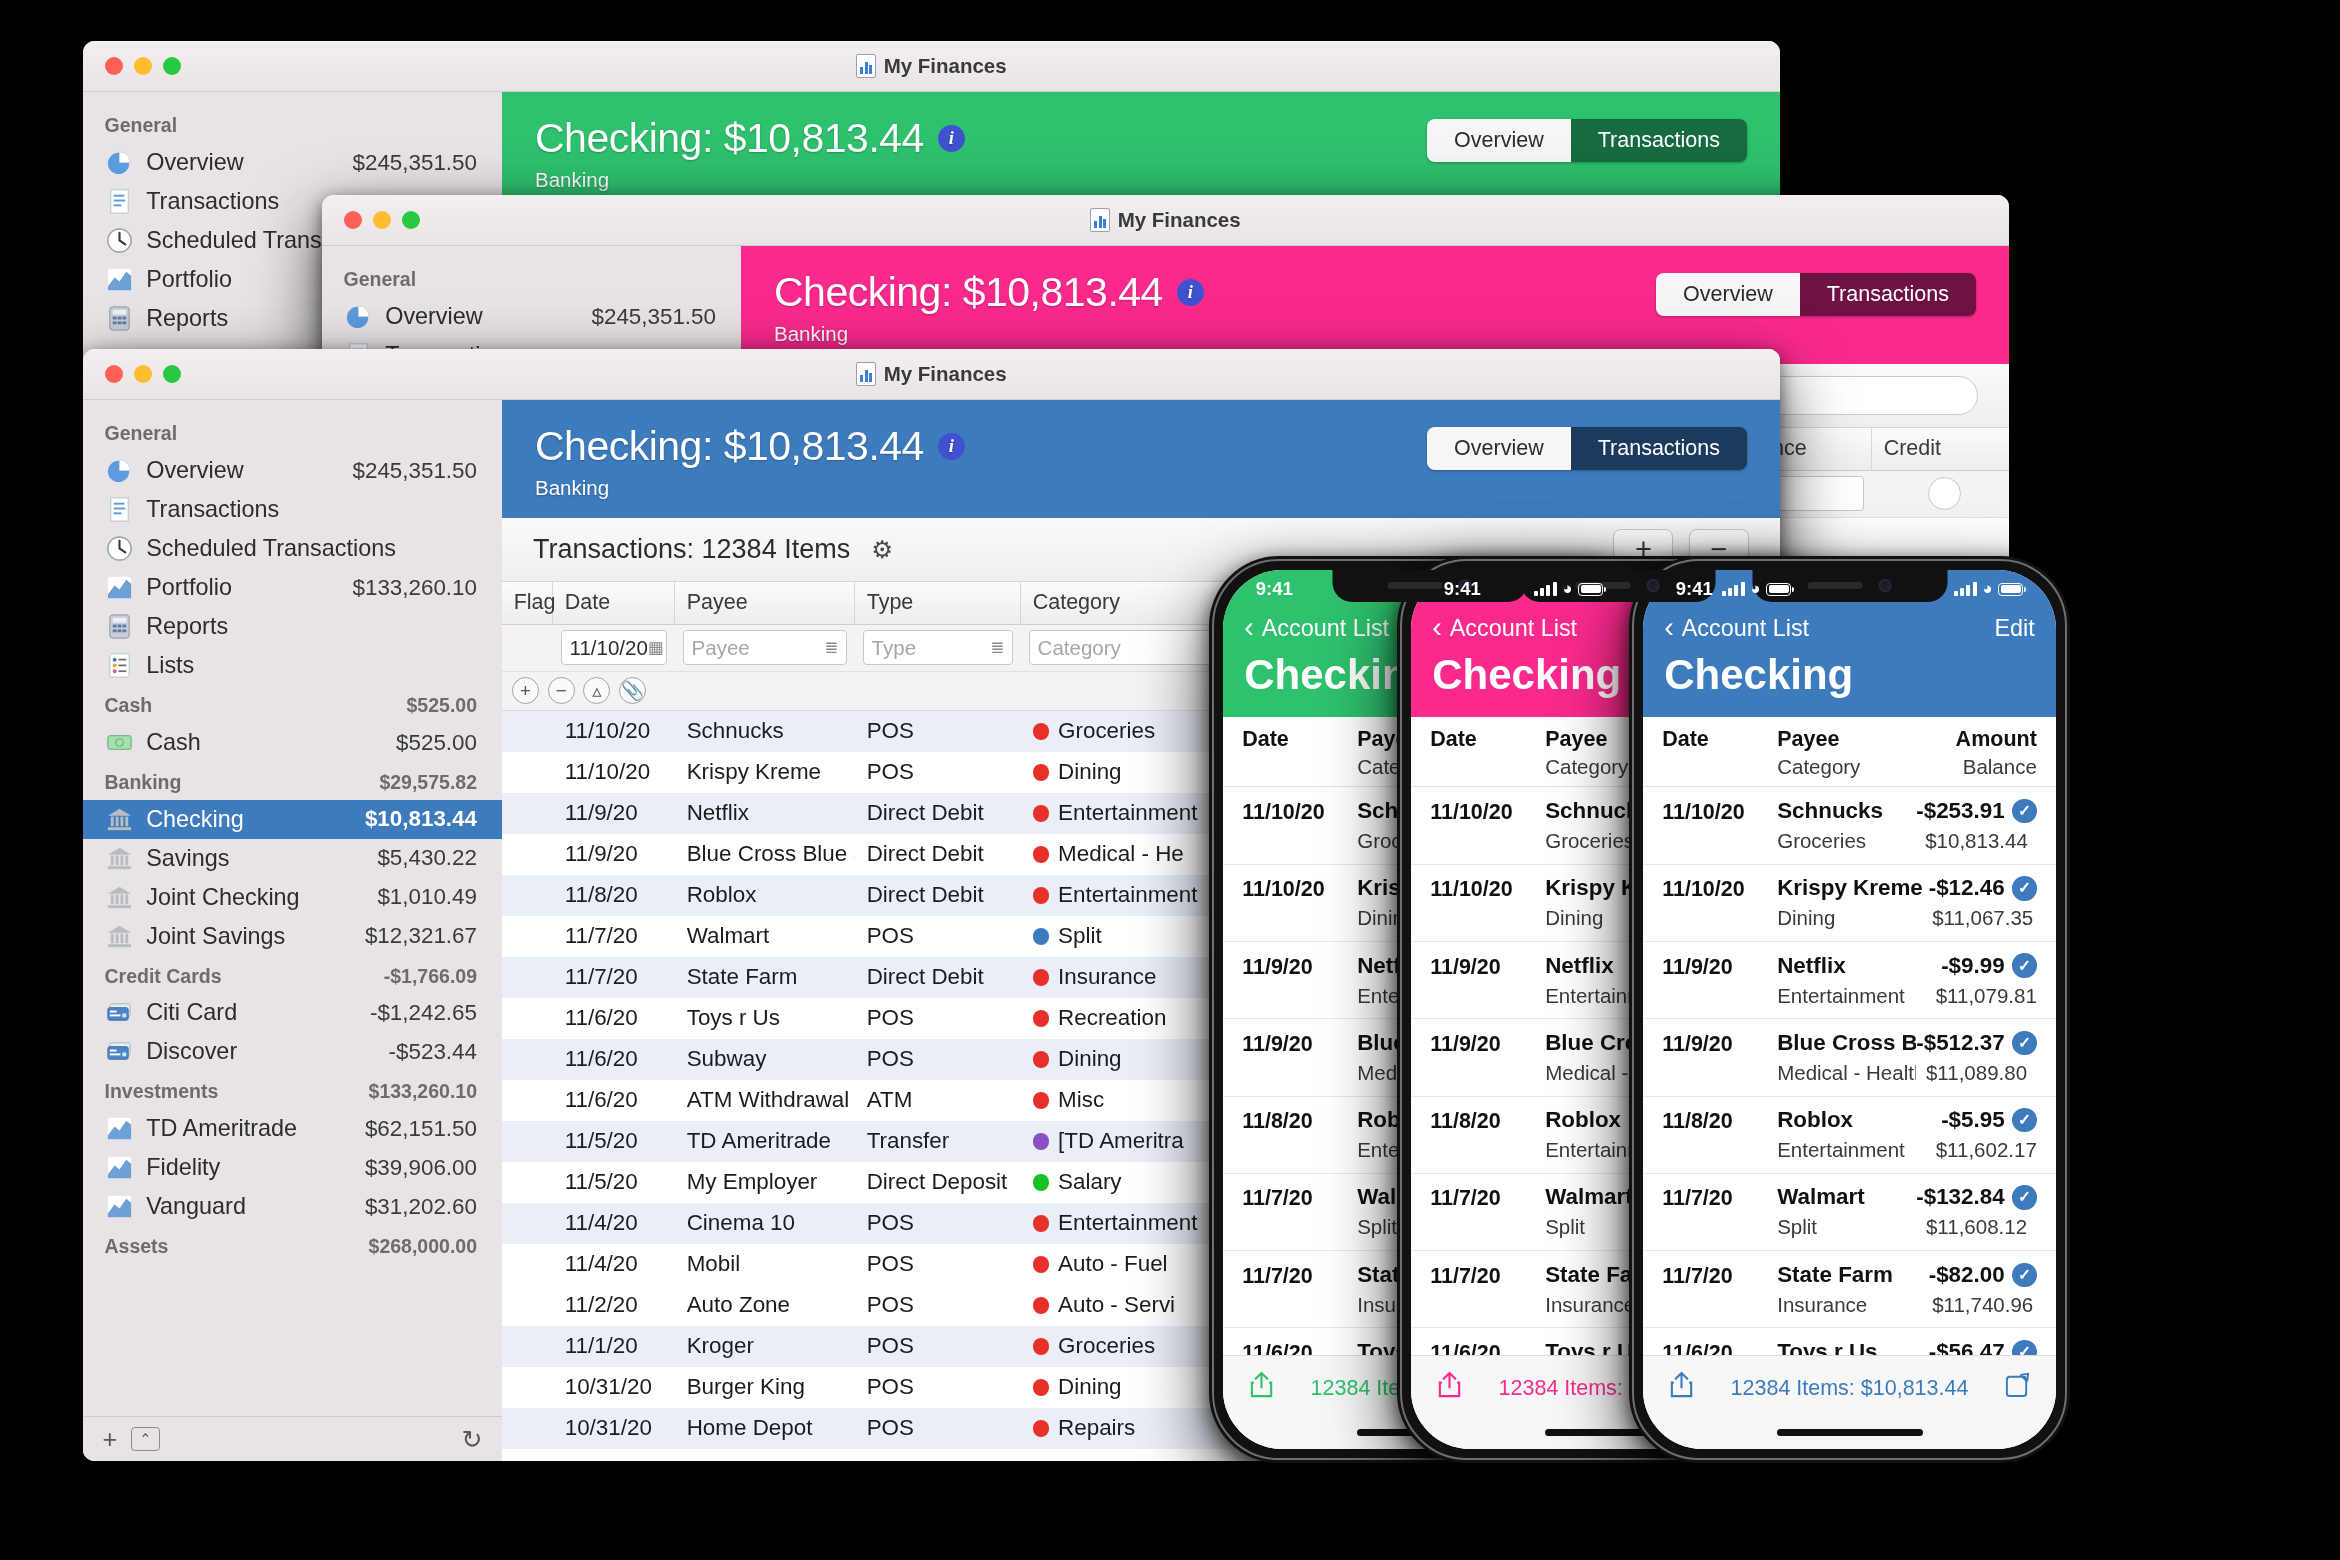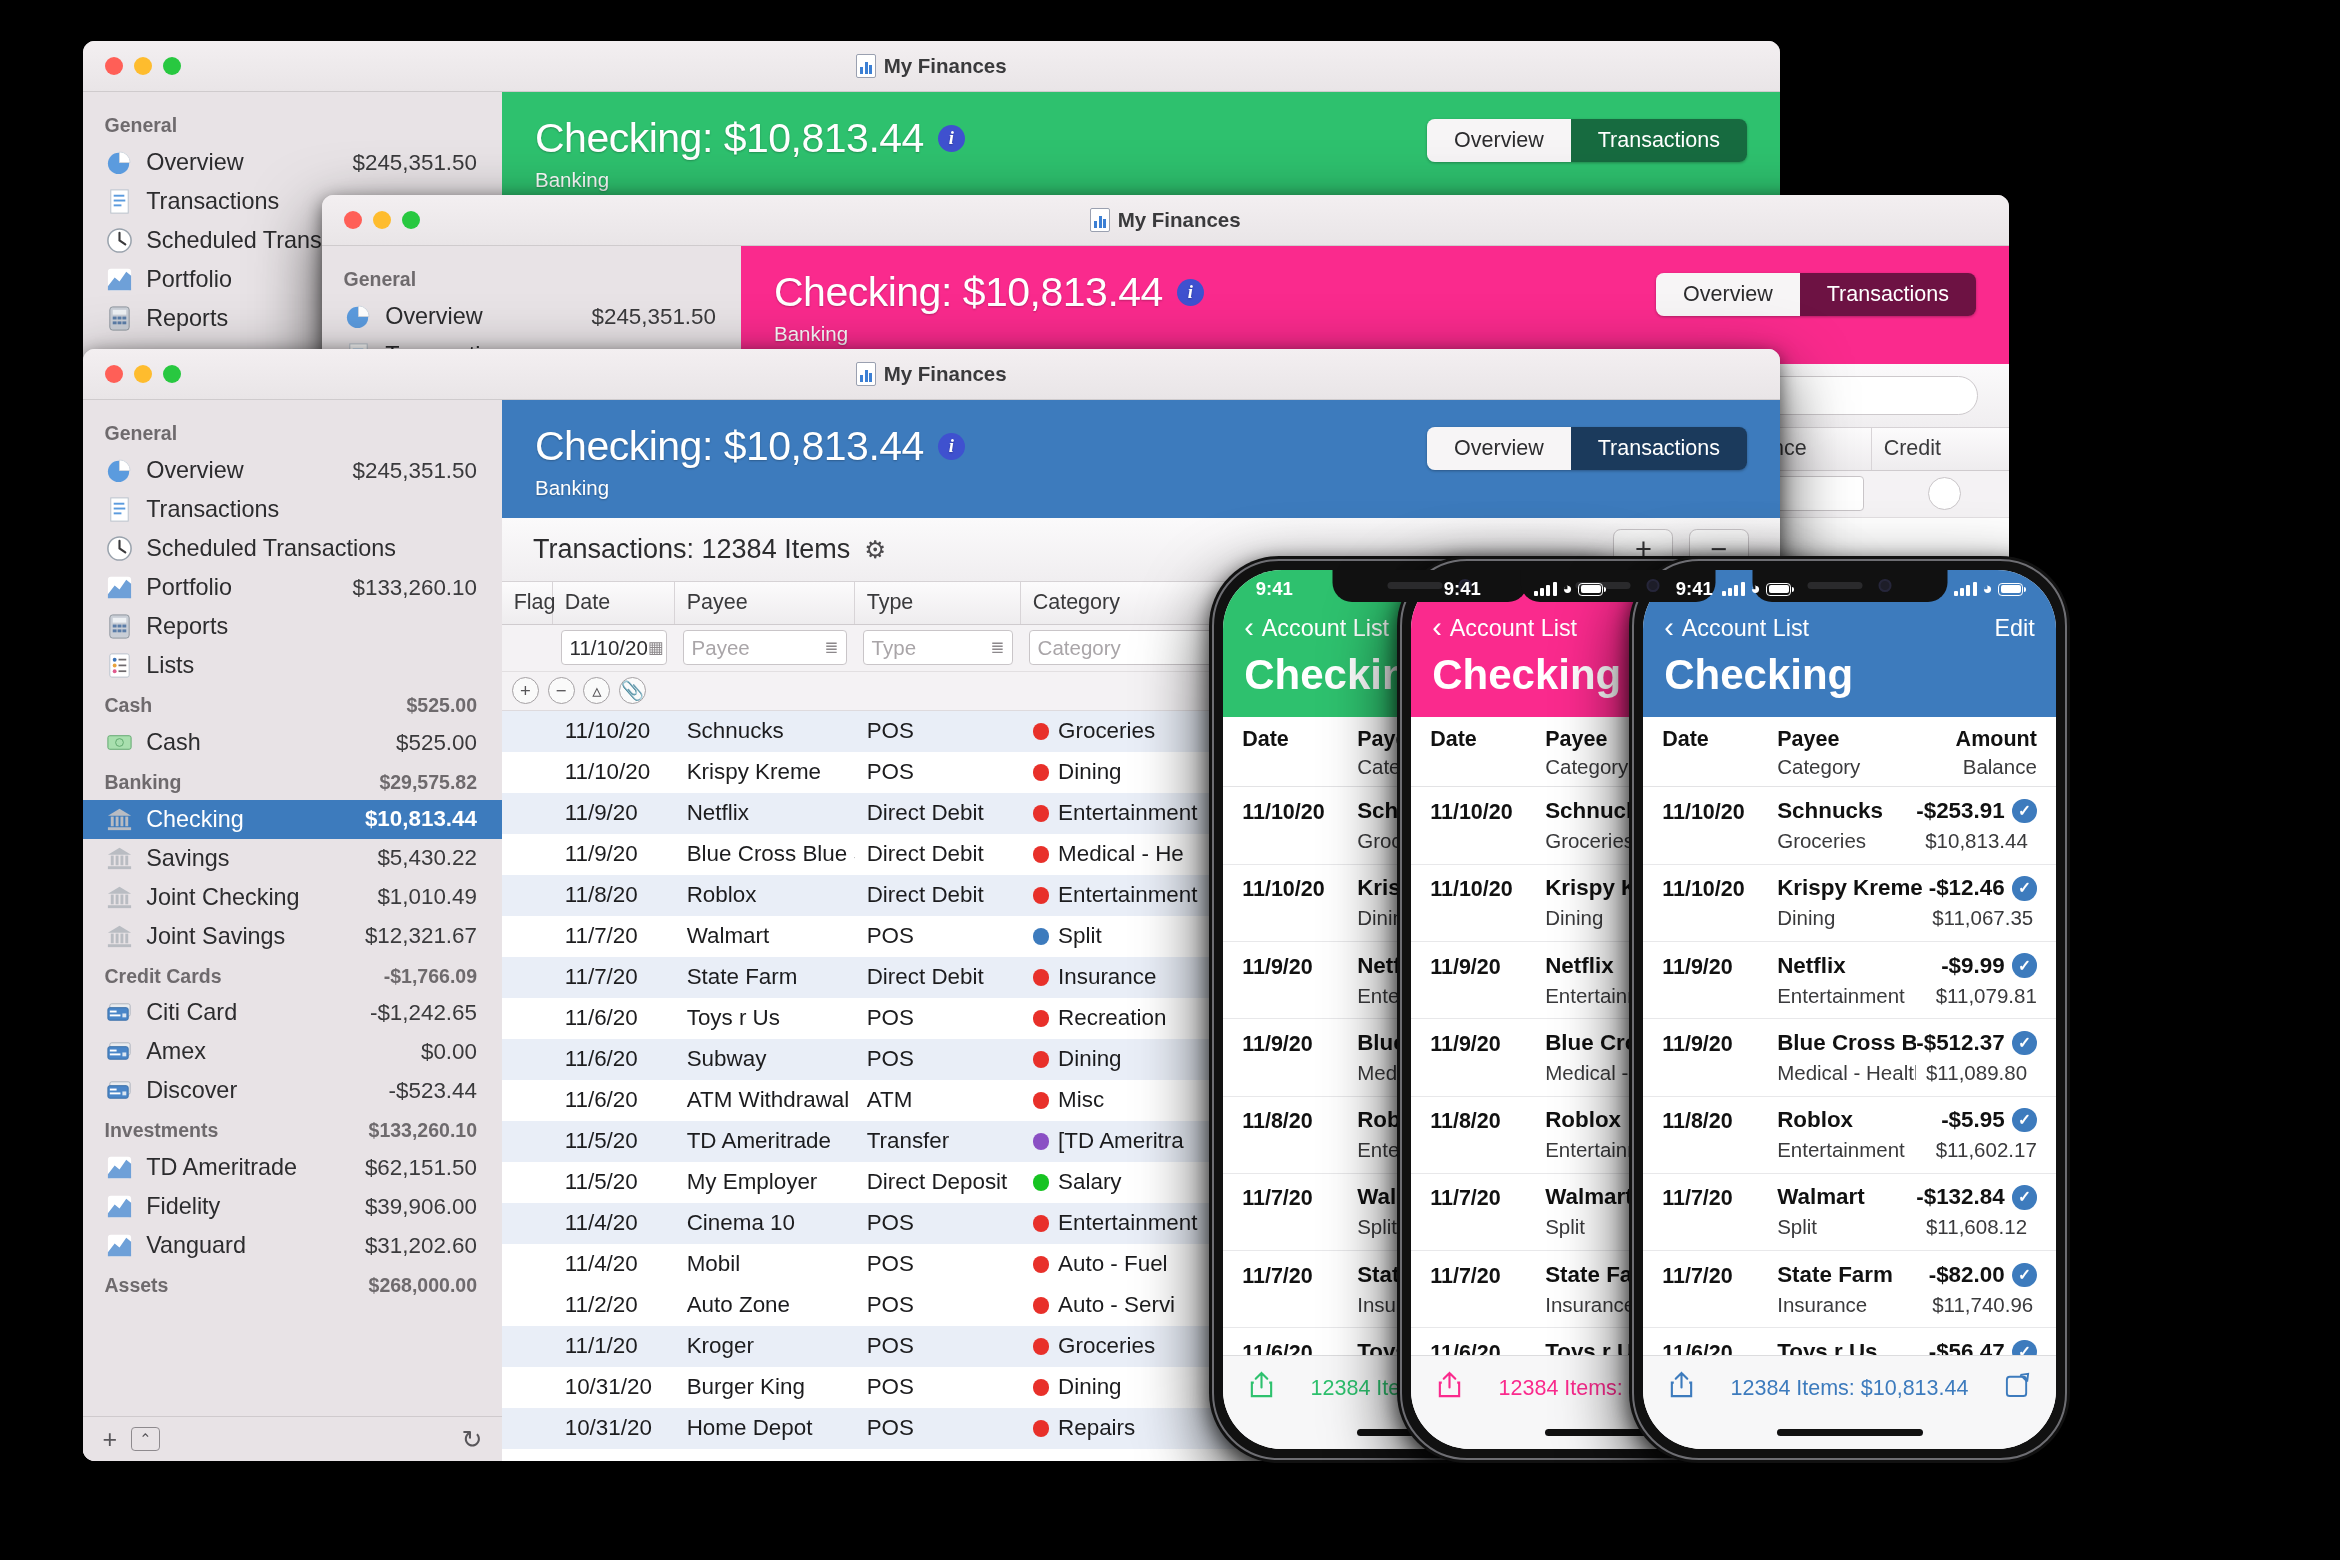--- a/index.html
+++ b/index.html
@@ -111,21 +111,21 @@
   }
   .seg.off { background: #f7f5f6; color: #2c2c2e; }
   .seg.on  { color: #fff; }
 
   
   .tx-bar {
     height: 64px; display: flex; align-items: center; padding: 0 31px;
     background: linear-gradient(180deg,#fbfafb,#f0eef0);
     border-bottom: 1px solid #d6d2d5;
   }
-  .tx-title { font-size: 27px; color: #2c2c2e; display: flex; align-items: center; gap: 14px;}
+  .tx-title { font-size: 27px; color: #2c2c2e; display: flex; align-items: center; gap: 21px;}
   .gear { font-size: 24.4px; color: #4c4a4d; }
   .tx-bar .spacer { flex: 1; }
   .rbtn {
     min-width: 60px; height: 41px; border-radius: 7.8px; background: #fff;
     border: 1px solid #cdc9cc; display:flex; align-items:center; justify-content:center;
     font-size: 29px; color: #3a3a3c; margin-left: 15.6px; box-shadow: 0 1px 1px rgba(0,0,0,.06);
   }
 
   
   .thead {
@@ -615,32 +615,20 @@
       </div>
       <div class="sb-item">
         <span class="ico">
           <svg viewBox="0 0 30 30" width="29" height="29">
               <rect x="5" y="6" width="21" height="13" rx="2" fill="#e9ecef" stroke="#aab1bb"></rect>
               <rect x="3" y="10" width="21" height="13" rx="2" fill="#4a86c8" stroke="#3a6fa8"></rect>
               <rect x="5" y="13" width="7" height="2" fill="#fff"></rect>
               <rect x="5" y="17" width="11" height="2" fill="#fff"></rect>
               <rect x="18" y="16" width="4" height="4" fill="#dbe6f2"></rect>
             </svg></span>
-        <span class="label">Amex</span>
-        <span class="amt">$0.00</span>
-      </div>
-      <div class="sb-item">
-        <span class="ico">
-          <svg viewBox="0 0 30 30" width="29" height="29">
-              <rect x="5" y="6" width="21" height="13" rx="2" fill="#e9ecef" stroke="#aab1bb"></rect>
-              <rect x="3" y="10" width="21" height="13" rx="2" fill="#4a86c8" stroke="#3a6fa8"></rect>
-              <rect x="5" y="13" width="7" height="2" fill="#fff"></rect>
-              <rect x="5" y="17" width="11" height="2" fill="#fff"></rect>
-              <rect x="18" y="16" width="4" height="4" fill="#dbe6f2"></rect>
-            </svg></span>
         <span class="label">Discover</span>
         <span class="amt">-$523.44</span>
       </div>
 
       <div class="sb-group">
         <span>Investments</span>
         <span>$133,260.10</span>
         </div>
       <div class="sb-item">
         <span class="ico">

